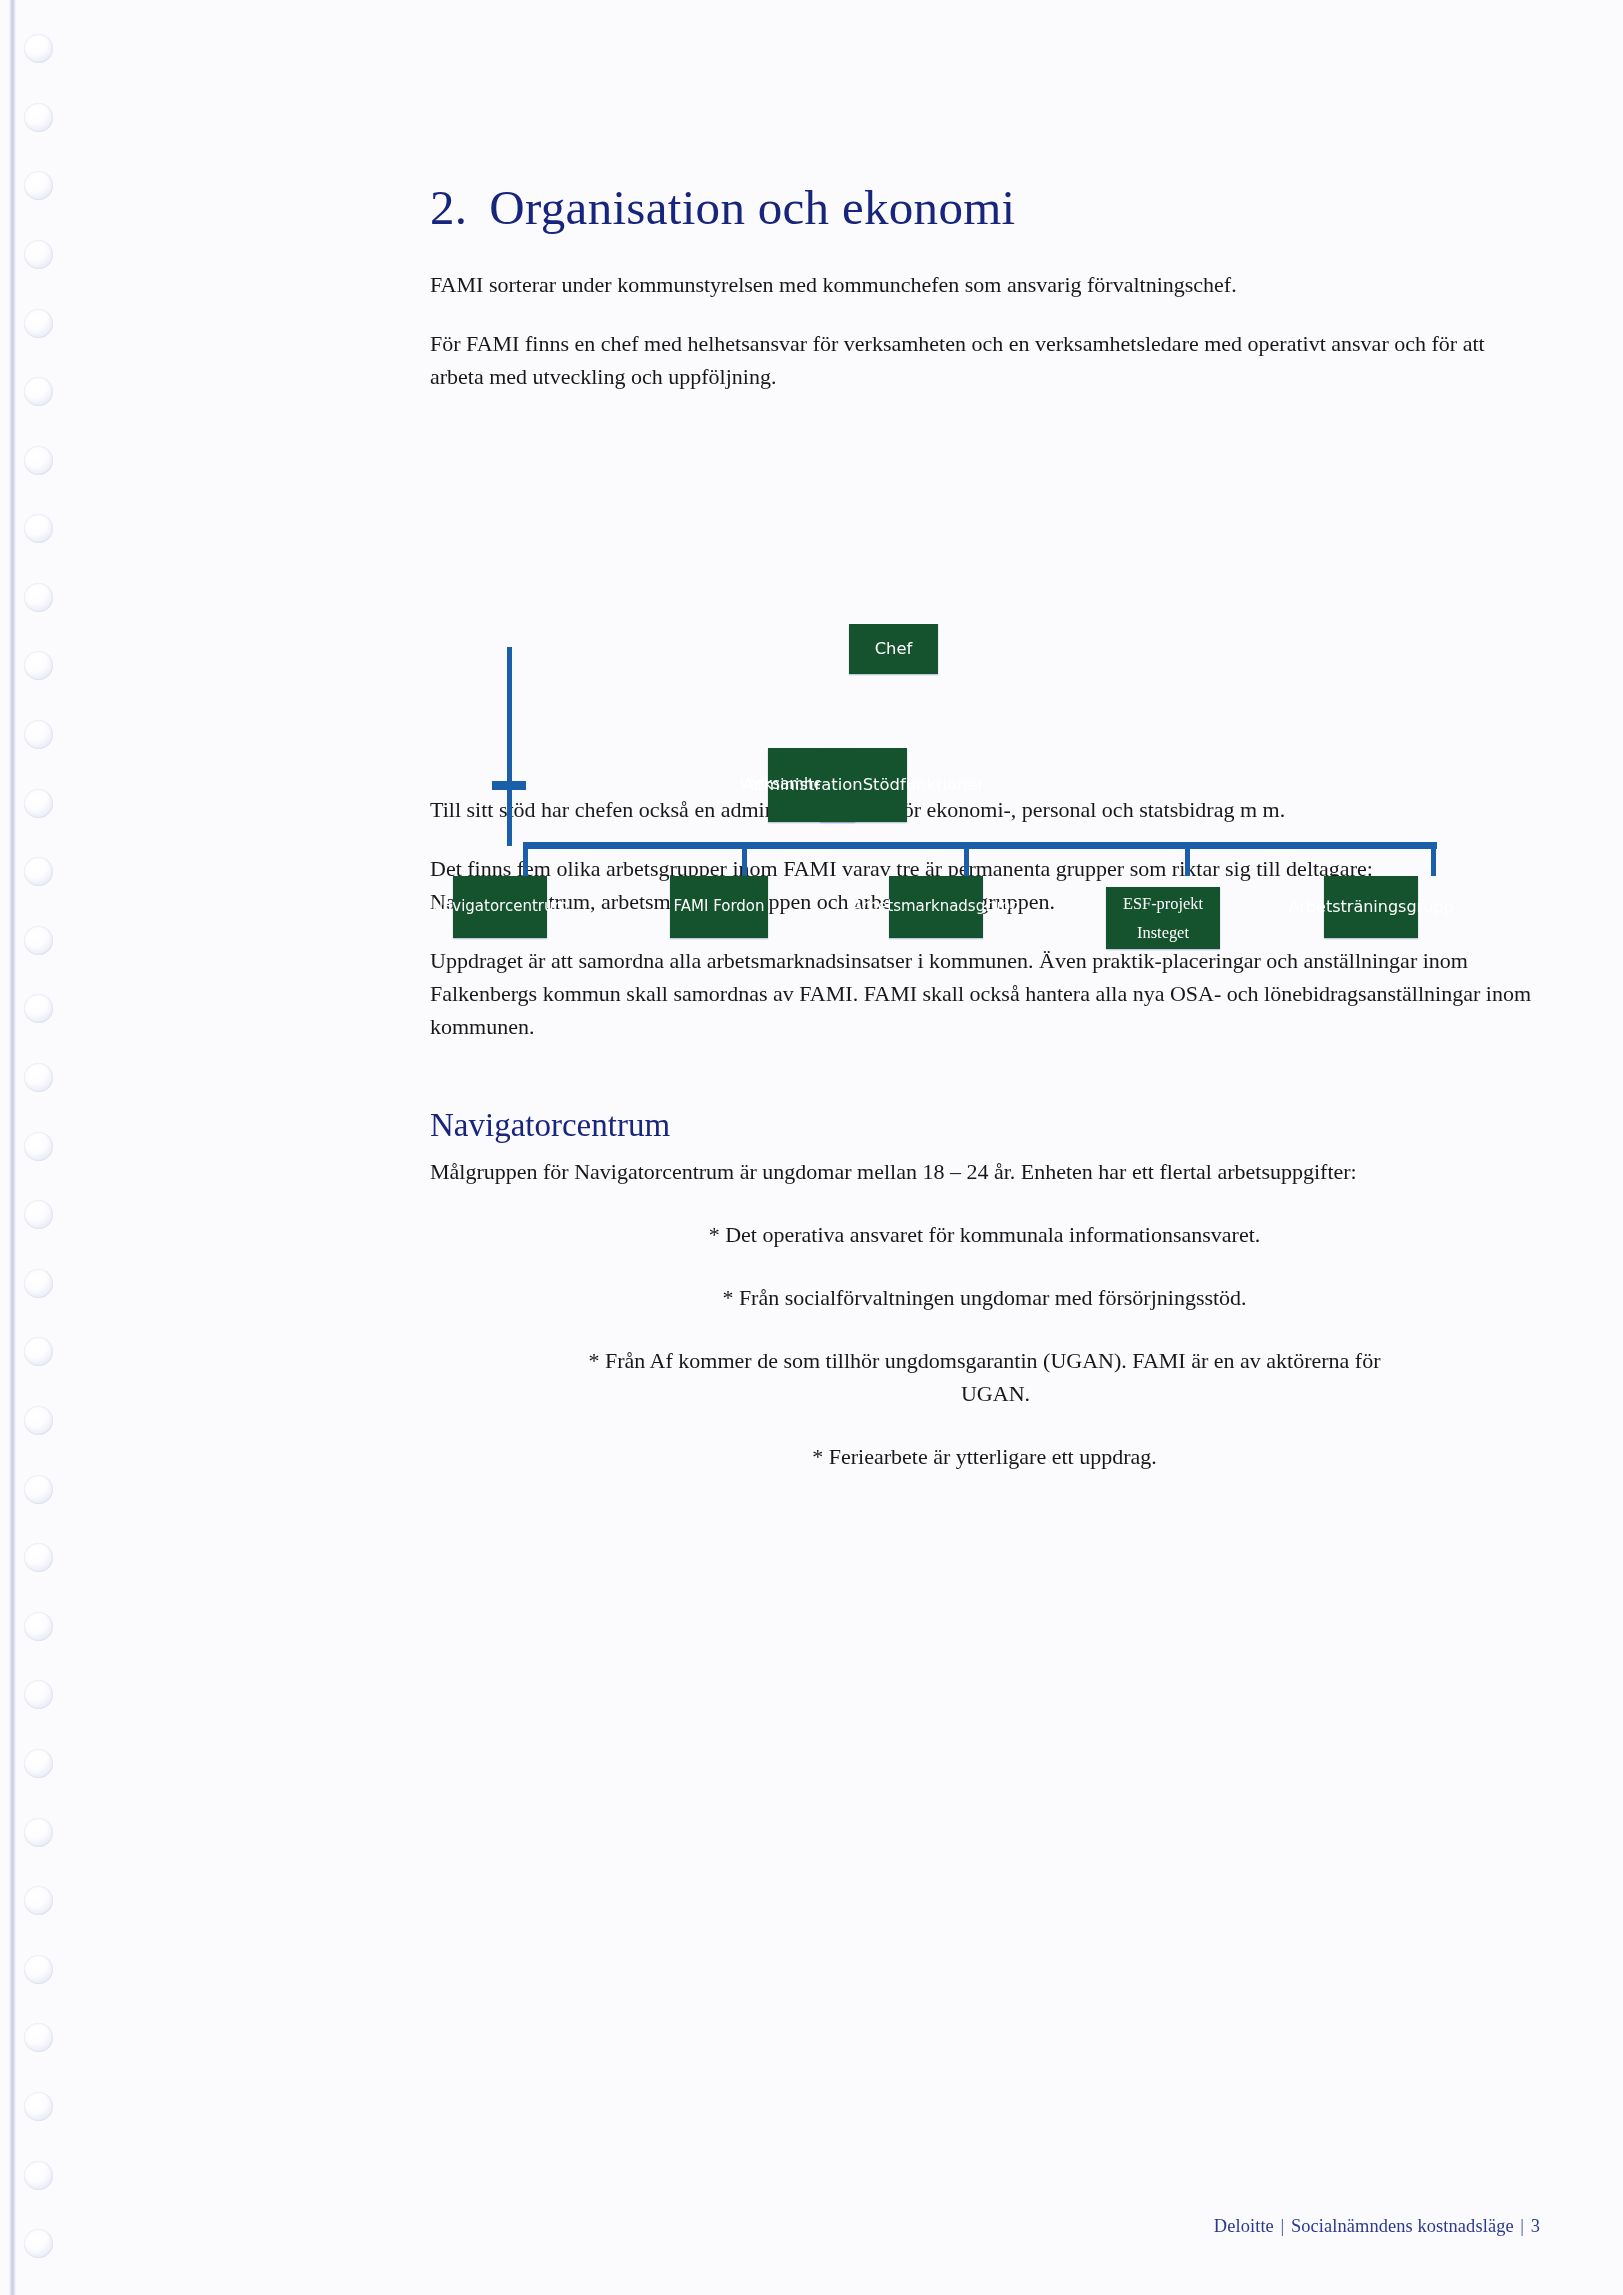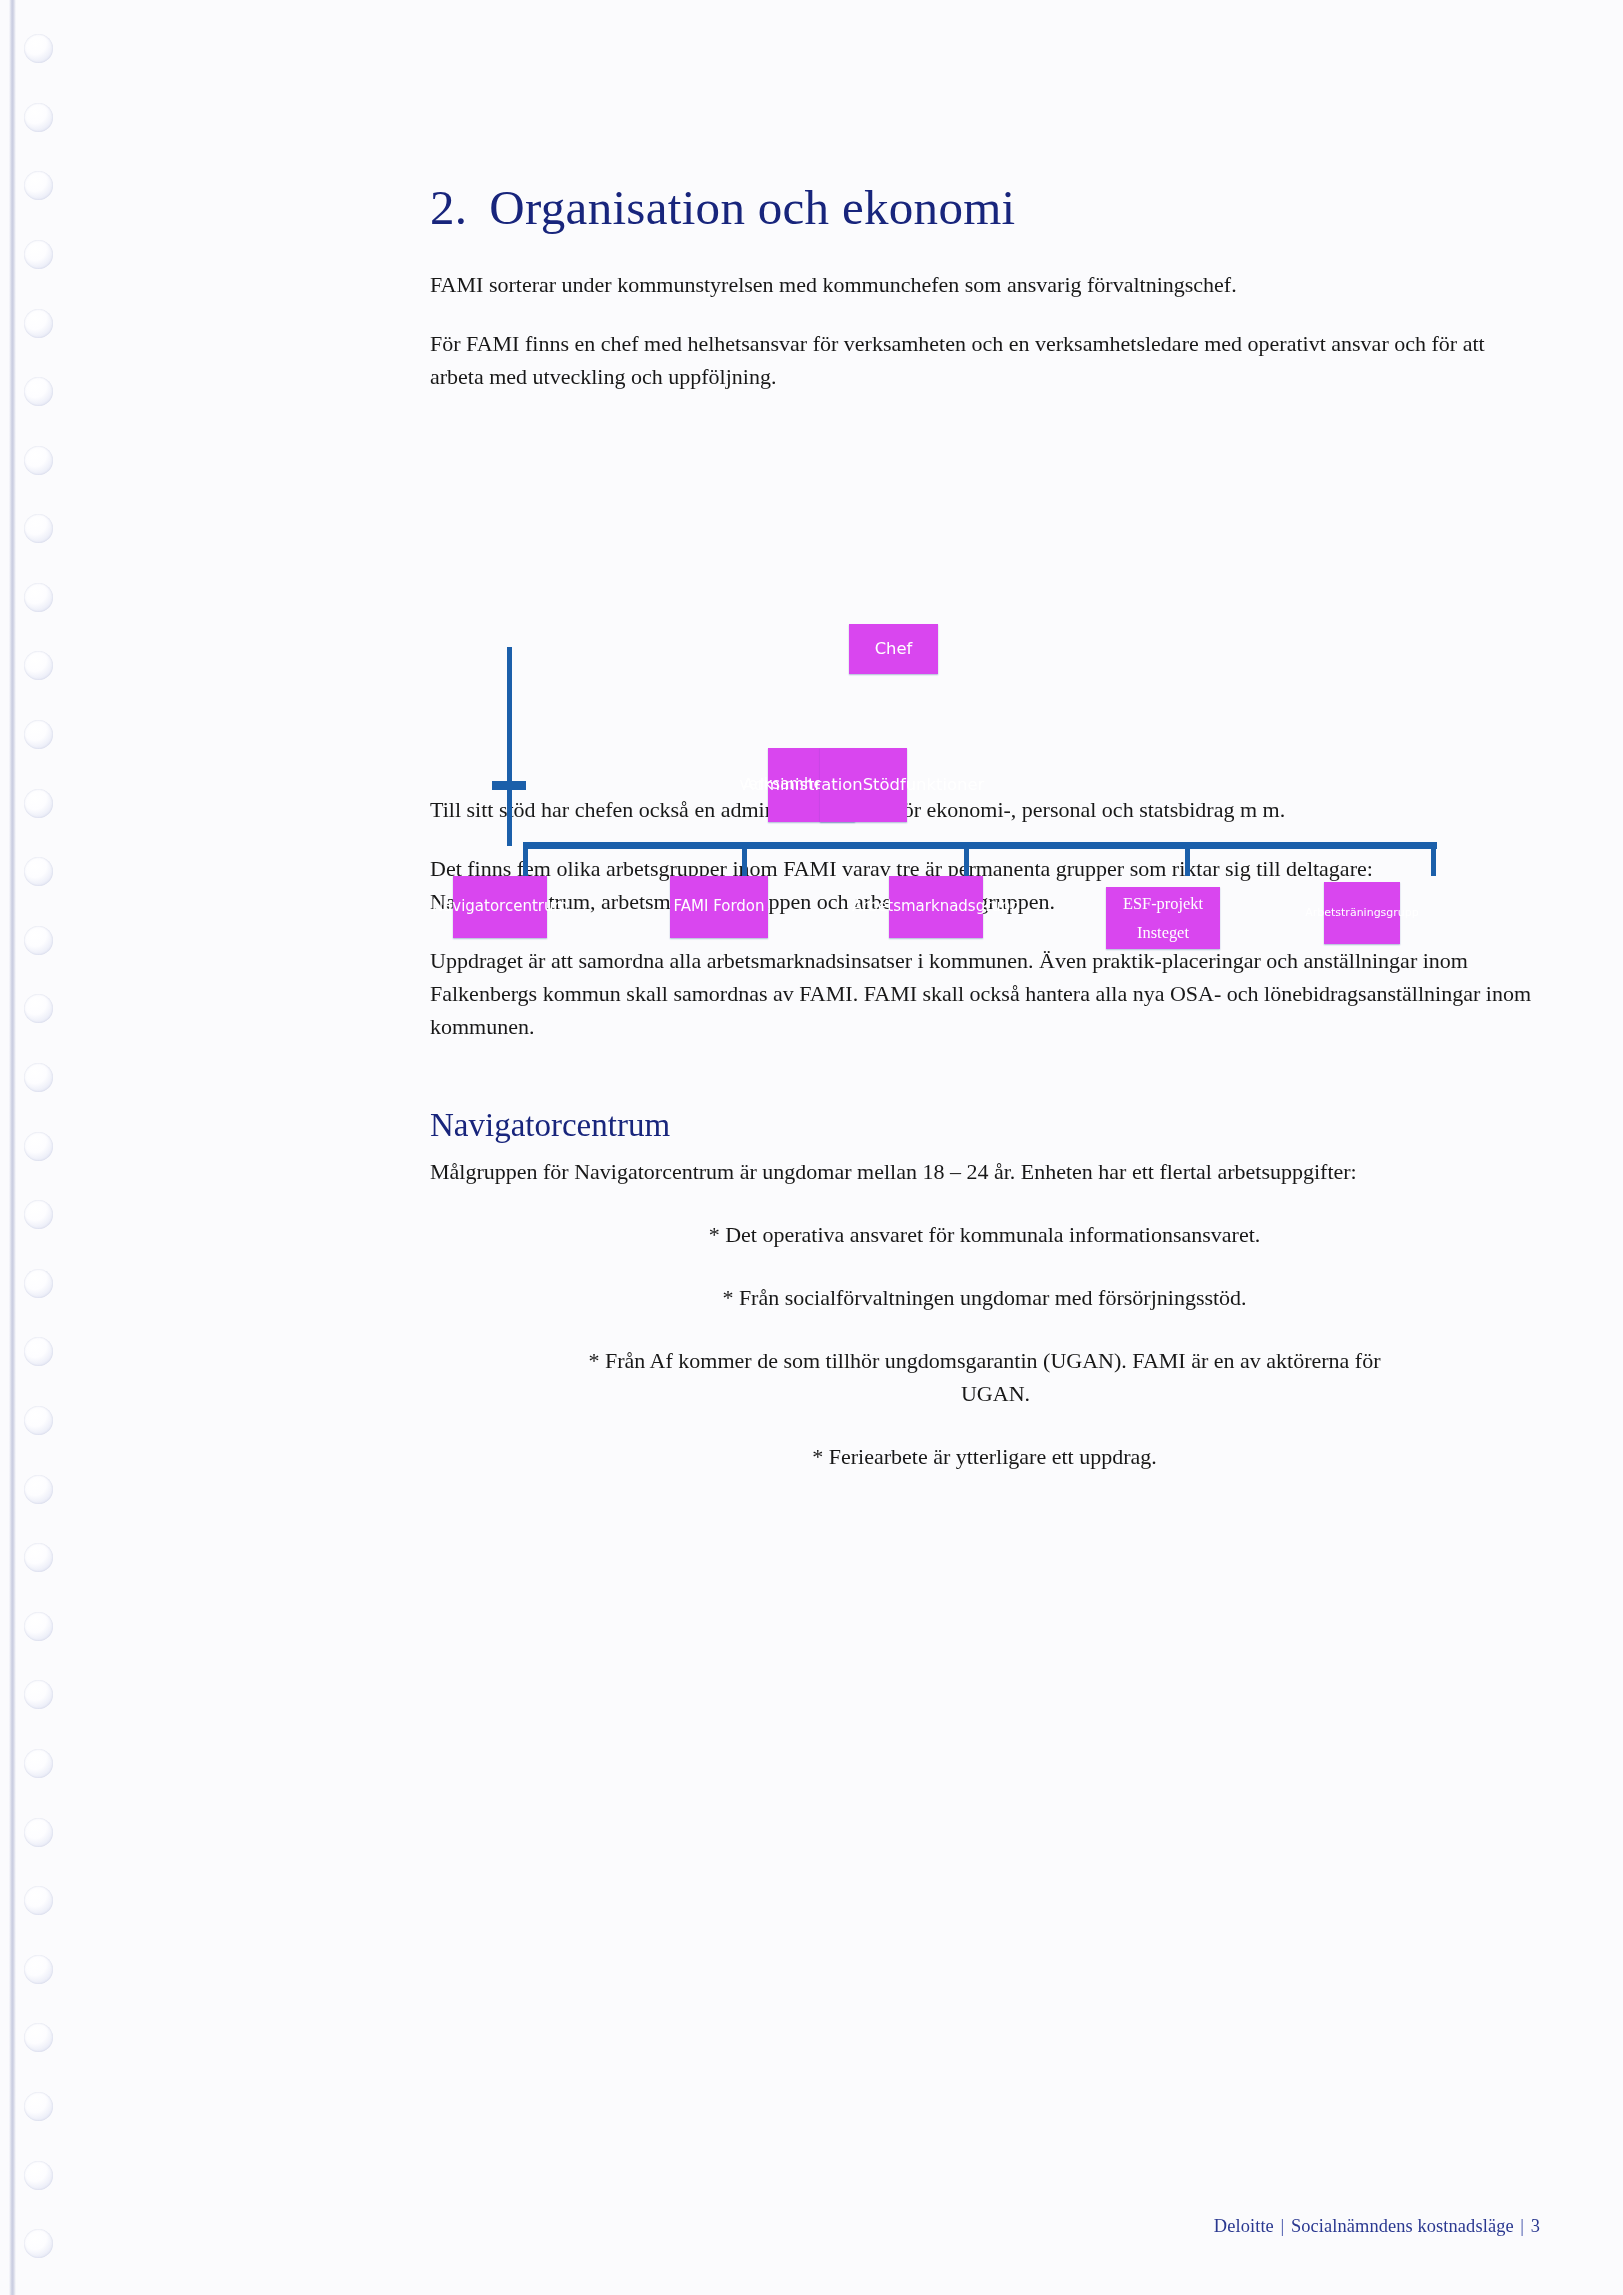--- a/index.html
+++ b/index.html
@@ -94,21 +94,21 @@
   
   #org-chart {
     position: absolute;
     left: 407px;
     top: 591px;
     width: 1142px;
     height: 309px;
   }
   .node {
     position: absolute;
-    background: #d946ef;
+    background: #14532d;
     color: #ffffff;
     font-family: "DejaVu Sans", sans-serif;
     font-size: 16.4px;
     display: flex;
     align-items: center;
     justify-content: center;
     text-align: center;
     line-height: 1.42;
     box-shadow: 0 0.7px 1.3px rgba(30,70,140,0.35);
     white-space: nowrap;
@@ -266,21 +266,21 @@
 
     <div class="node" style="left:482px; top:285px; width:94px; height:62px; font-size:15px; overflow:visible;">
       <span>Arbetsmarknadsgrupp</span>
     </div>
 
     <div class="node" style="left:699px; top:296px; width:114px; height:62px; flex-direction:column; justify-content:space-evenly;font-family:Liberation Serif, serif;">
       <span>ESF-projekt</span>
       <span>Insteget</span>
     </div>
 
-    <div class="node" style="left:917px; top:285px; width:76px; height:62px; font-size:11px; overflow:visible;margin-top:6px;">
+    <div class="node" style="left:917px; top:285px; width:94px; height:62px; font-size:16px; overflow:visible;">
       <span>Arbetsträningsgrupp</span>
     </div>
 
   </div>
 
   <div id="footer">
     <span>Deloitte</span><span class="bar">|</span><span>Socialnämndens kostnadsläge</span><span class="bar">|</span><span>3</span>
   </div>
 
 </div>

